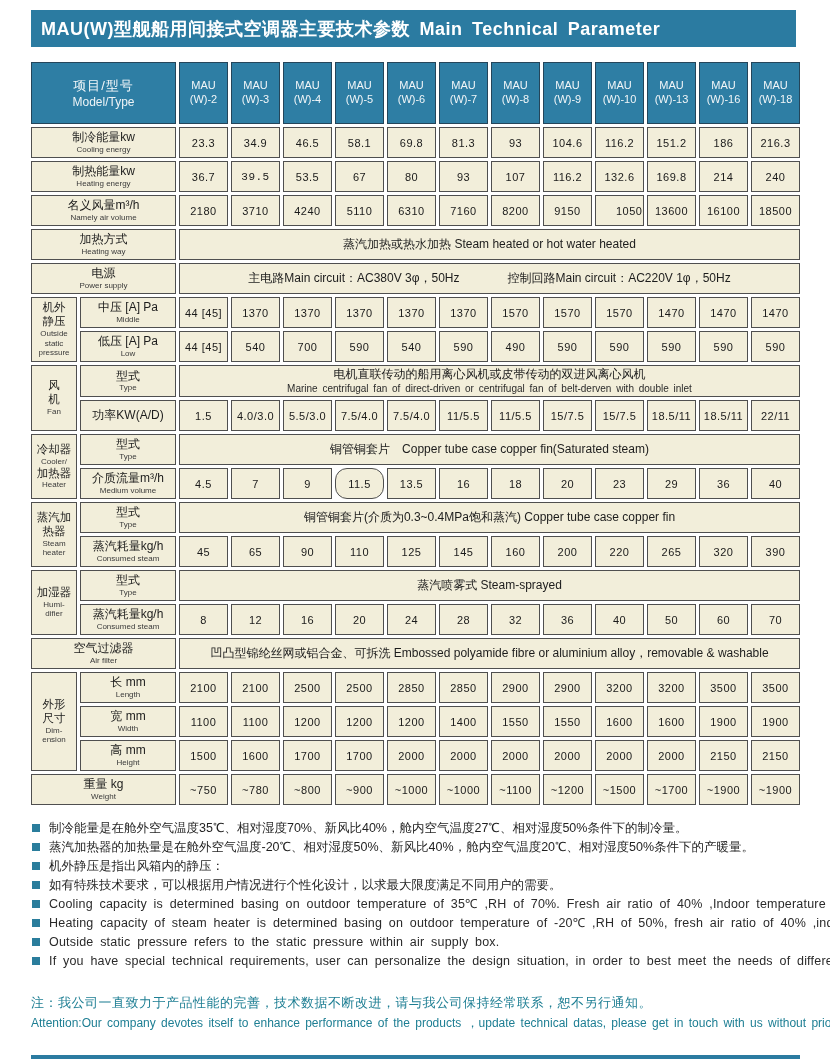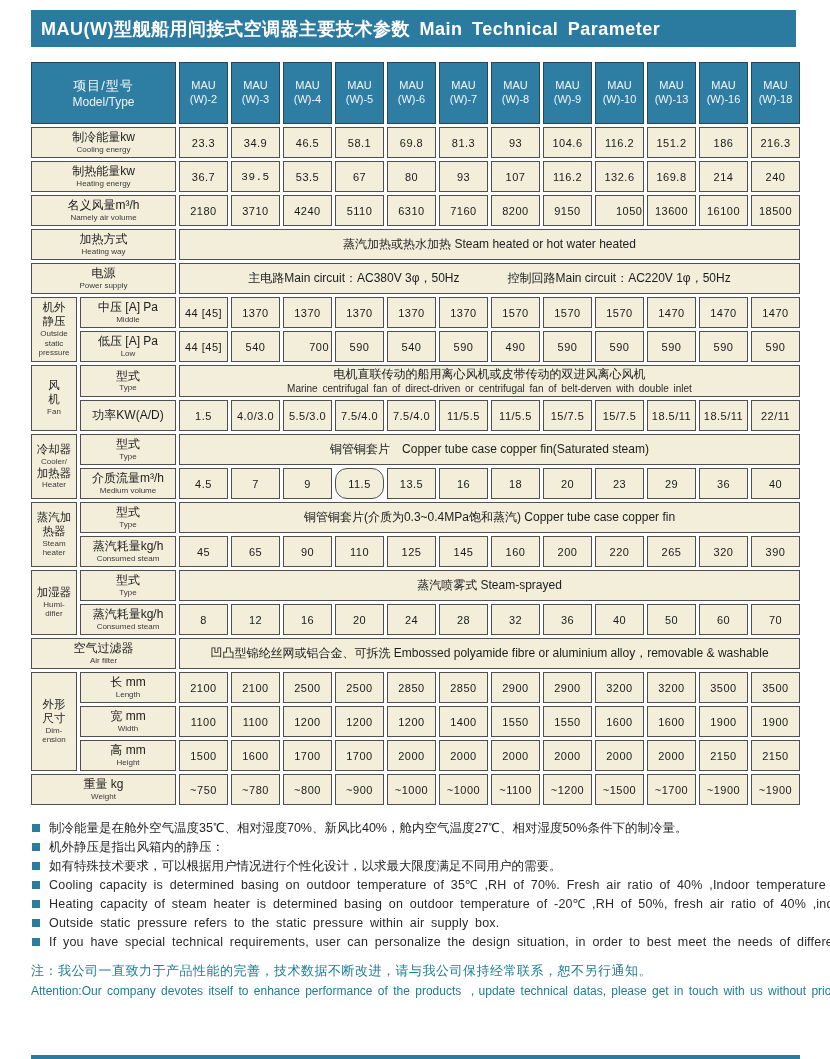--- a/index.html
+++ b/index.html
@@ -35,21 +35,21 @@
   .g-zh { font-size:11.5px; color:#1c1c1c; line-height:1.2; }
   .g-en { font-size:8px; color:#3a3a3a; line-height:1.2; }
   .sp-zh { font-size:12px; color:#1c1c1c; line-height:1.3; }
   .sp-en { font-size:10px; color:#2b2b2b; line-height:1.25; word-spacing:2px; }
 
   .notes { margin-top:14px; list-style:none; width:778px; }
   .notes li { position:relative; padding-left:18px; font-size:12.5px; line-height:1.52; color:#1f1f1f; }
   .notes li.en { word-spacing:3px; letter-spacing:0.2px; color:#2a2a2a; }
   .bullet { position:absolute; left:1px; top:5px; width:8px; height:8px; background:#2a7d9c; display:inline-block; }
 
-  .footer { margin-top:10px; color:#1d7e93; }
+  .footer { margin-top:23px; color:#1d7e93; }
   .footer-zh { font-size:13px; letter-spacing:0.5px; }
   .footer-en { font-size:12px; margin-top:3px; word-spacing:2px; white-space:nowrap; }
   .bottom-rule { position:absolute; left:31px; bottom:0px; width:769px; height:4px; background:#2b7ba1; }
 </style>
 </head>
 <body>
 
 <div class="sheet">
   <div class="title-bar">MAU(W)型舰船用间接式空调器主要技术参数 Main Technical Parameter</div>
 
@@ -290,21 +290,21 @@
       <div class="cell " style="grid-area: 8 / 2;">
         <div class="zh">低压 [A] Pa</div>
         <div class="en">Low</div>
       </div>
       <div class="cell " style="grid-area: 8 / 3;">
         <div class="val">44 [45]</div>
       </div>
       <div class="cell " style="grid-area: 8 / 4;">
         <div class="val">540</div>
       </div>
-      <div class="cell " style="grid-area: 8 / 5; align-items: flex-end;">
+      <div class="cell " style="grid-area: 8 / 5;">
         <div class="val">700</div>
       </div>
       <div class="cell " style="grid-area: 8 / 6;">
         <div class="val">590</div>
       </div>
       <div class="cell " style="grid-area: 8 / 7;">
         <div class="val">540</div>
       </div>
       <div class="cell " style="grid-area: 8 / 8;">
         <div class="val">590</div>
@@ -707,20 +707,21 @@
       <div class="cell " style="grid-area: 21 / 13;">
         <div class="val">~1900</div>
       </div>
       <div class="cell " style="grid-area: 21 / 14;">
         <div class="val">~1900</div>
       </div>
     </div>
 
   <ul class="notes" id="notes">
       <li class="zh"><span class="bullet"></span><span>制冷能量是在舱外空气温度35℃、相对湿度70%、新风比40%，舱内空气温度27℃、相对湿度50%条件下的制冷量。</span></li>
+      <li class="zh"><span class="bullet"></span><span>蒸汽加热器的加热量是在舱外空气温度-20℃、相对湿度50%、新风比40%，舱内空气温度20℃、相对湿度50%条件下的产暖量。</span></li>
       <li class="zh"><span class="bullet"></span><span>机外静压是指出风箱内的静压：</span></li>
       <li class="zh"><span class="bullet"></span><span>如有特殊技术要求，可以根据用户情况进行个性化设计，以求最大限度满足不同用户的需要。</span></li>
       <li class="en"><span class="bullet"></span><span>Cooling capacity is determined basing on outdoor temperature of 35℃ ,RH of 70%. Fresh air ratio of 40% ,Indoor temperature of 27℃ and RH of 50%.</span></li>
       <li class="en"><span class="bullet"></span><span>Heating capacity of steam heater is determined basing on outdoor temperature of -20℃ ,RH of 50%, fresh air ratio of 40% ,indoor temperature of 20℃ and RH of 50%.</span></li>
       <li class="en"><span class="bullet"></span><span>Outside static pressure refers to the static pressure within air supply box.</span></li>
       <li class="en"><span class="bullet"></span><span>If you have special technical requirements, user can personalize the design situation, in order to best meet the needs of different users.</span></li>
     </ul>
 
   <div class="footer">
     <div class="footer-zh">注：我公司一直致力于产品性能的完善，技术数据不断改进，请与我公司保持经常联系，恕不另行通知。</div>

